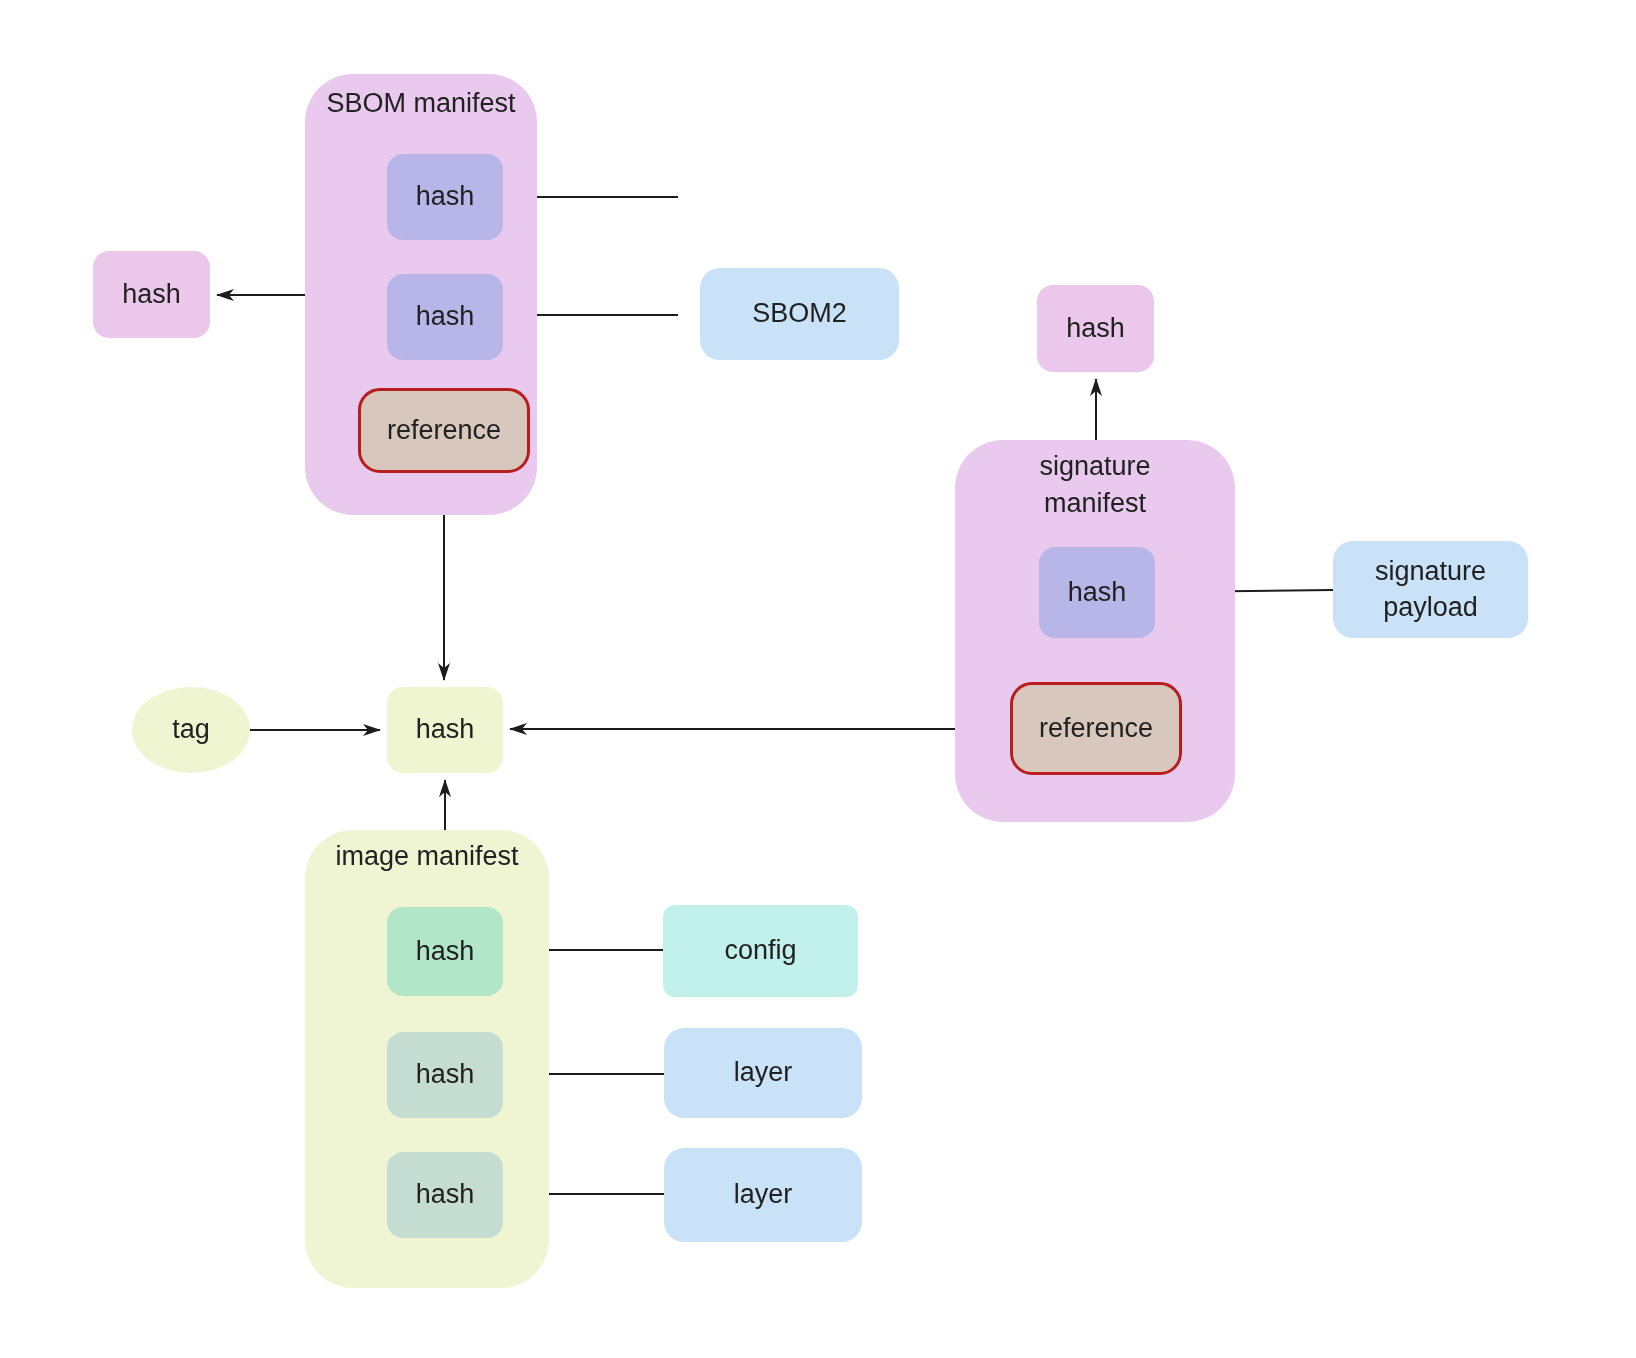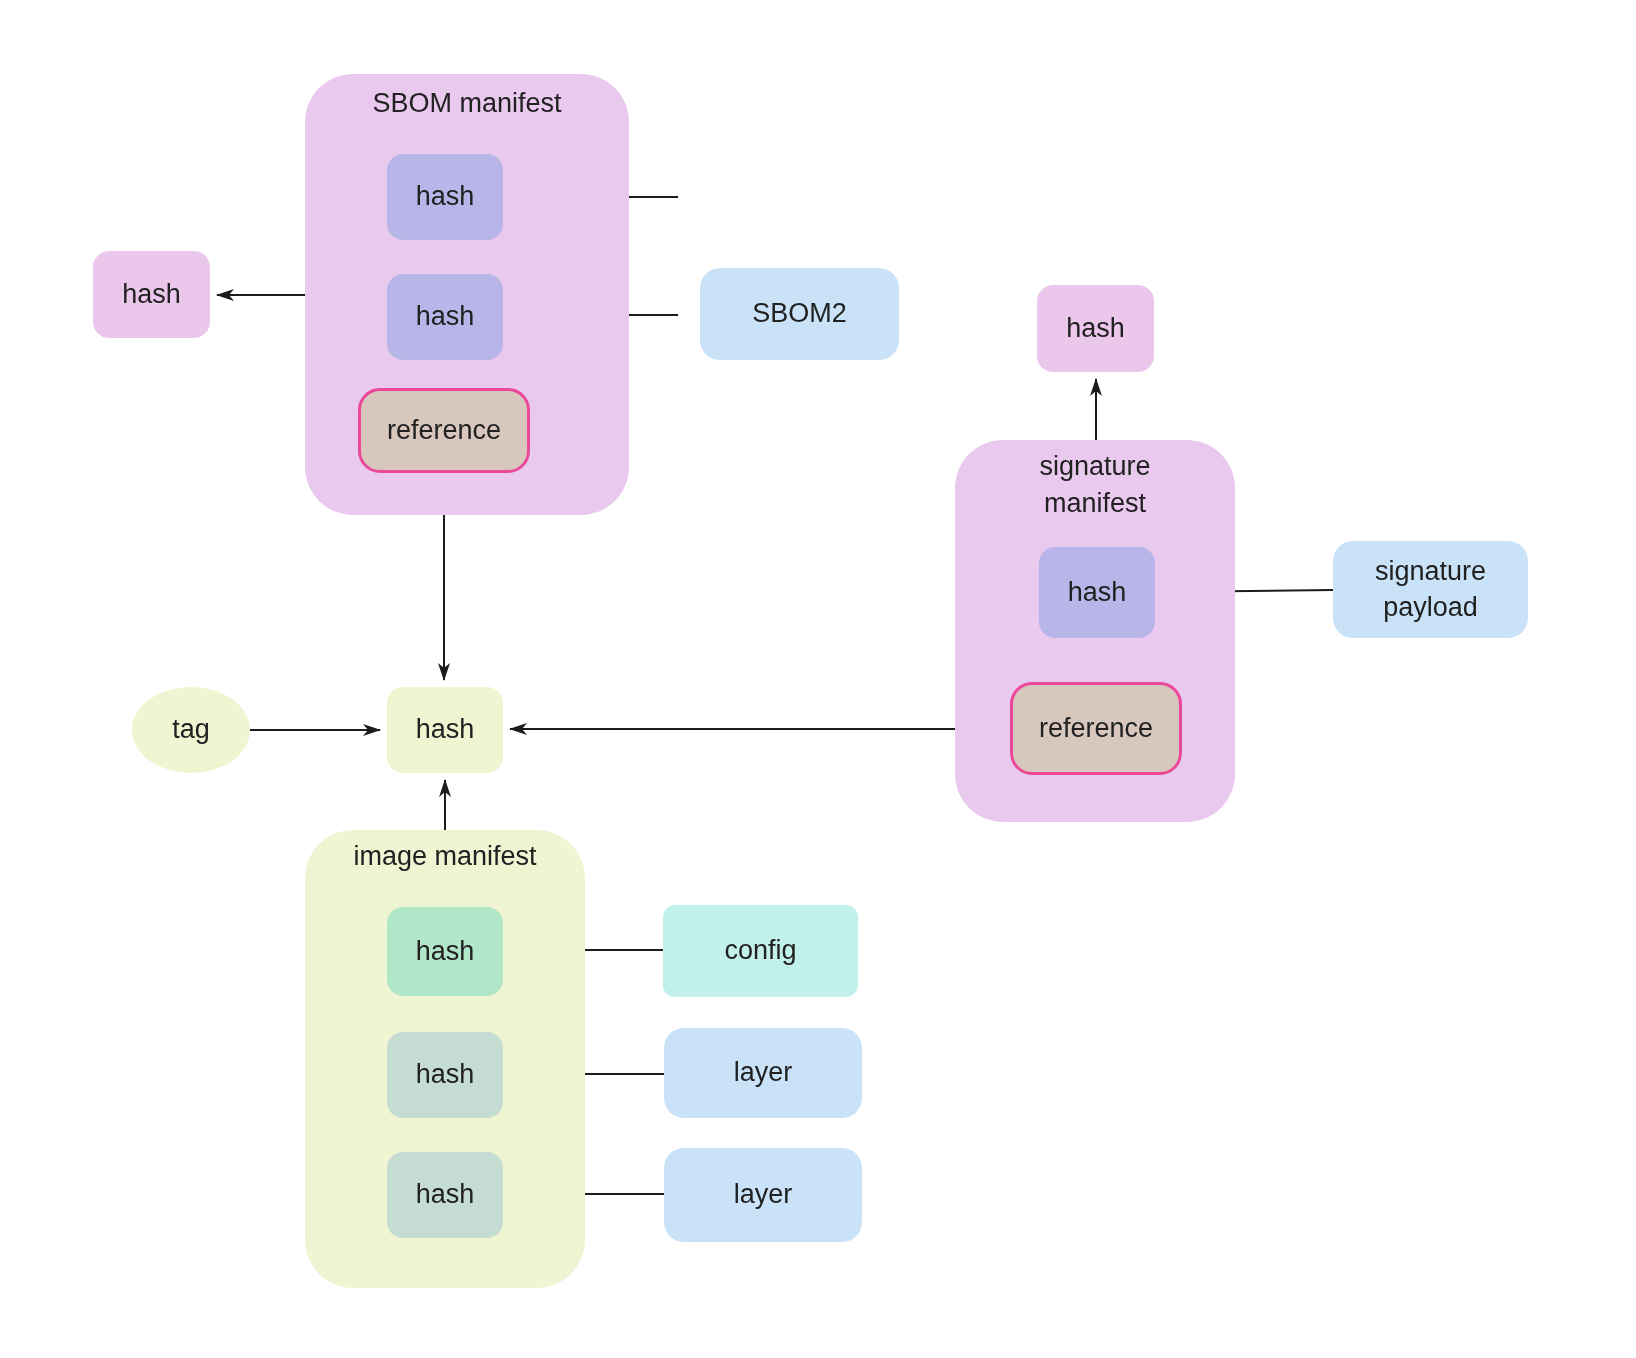--- a/index.html
+++ b/index.html
@@ -50,21 +50,21 @@
   }
   .pink-container   { background: var(--container-pink, #e9c9ee); border-radius: 48px; }
   .yellow-container { background: var(--container-yellow, #eff5d3); border-radius: 48px; }
   .hash-pink   { background: var(--hash-pink, #ecc7ec);  border-radius: 16px; }
   .hash-purple { background: var(--hash-purple, #b8b6e8); border-radius: 16px; }
   .hash-yellow { background: var(--hash-yellow, #eef5d0); border-radius: 16px; }
   .hash-mint   { background: var(--hash-mint, #b2e6c9);  border-radius: 16px; }
   .hash-sage   { background: var(--hash-sage, #c4dcd2);  border-radius: 16px; }
   .ref-tan {
     background: var(--reference-tan, #d8c7bd);
-    border: 3px solid #ec4899;
+    border: 3px solid #b91c1c;
     border-radius: 22px;
   }
   .box-blue { background: var(--box-blue, #c9e2f8); border-radius: 20px; white-space: pre-line; }
   .box-cyan { background: var(--box-cyan, #c2f0eb); border-radius: 12px; }
   .ellipse  { background: var(--hash-yellow, #eef5d0); border-radius: 50%; text-align: right; }
   .arrow-layer {
     position: absolute;
     left: 0; top: 0;
     width: 1636px; height: 1358px;
     pointer-events: none;
@@ -92,35 +92,35 @@
     <line x1="250" y1="730" x2="380" y2="730" marker-end="url(#ah)"></line>
     <line x1="1010" y1="729" x2="510" y2="729" marker-end="url(#ah)"></line>
     <line x1="445" y1="830" x2="445" y2="780" marker-end="url(#ah)"></line>
     <line x1="1096" y1="440" x2="1096" y2="379" marker-end="url(#ah)"></line>
     <line x1="1333" y1="590" x2="1162" y2="592" marker-end="url(#ah)"></line>
     <line x1="663" y1="950" x2="510" y2="950" marker-end="url(#ah)"></line>
     <line x1="664" y1="1074" x2="510" y2="1074" marker-end="url(#ah)"></line>
     <line x1="664" y1="1194" x2="510" y2="1194" marker-end="url(#ah)"></line>
   </svg>
 
-  <div class="container-box pink-container" style="left:305px; top:74px; width:324px; height:441px;">
+  <div class="container-box pink-container" style="left:305px; top:74px; width:232px; height:441px;">
     <div class="container-title" style="top:11px;">SBOM manifest</div>
     <div class="inner hash-purple" style="left:82px; top:80px; width:116px; height:86px;">hash</div>
     <div class="inner hash-purple" style="left:82px; top:200px; width:116px; height:86px;">hash</div>
     <div class="inner ref-tan" style="left:53px; top:314px; width:172px; height:85px;">reference</div>
   </div>
 
   <div class="container-box pink-container" style="left:955px; top:440px; width:280px; height:382px;">
     <div class="container-title" style="top:8px;">signature
 manifest</div>
     <div class="inner hash-purple" style="left:84px; top:107px; width:116px; height:91px;">hash</div>
     <div class="inner ref-tan" style="left:55px; top:242px; width:172px; height:93px;">reference</div>
   </div>
 
-  <div class="container-box yellow-container" style="left:305px; top:830px; width:280px; height:458px;">
+  <div class="container-box yellow-container" style="left:305px; top:830px; width:244px; height:458px;">
     <div class="container-title" style="top:8px;">image manifest</div>
     <div class="inner hash-mint" style="left:82px; top:77px; width:116px; height:89px;">hash</div>
     <div class="inner hash-sage" style="left:82px; top:202px; width:116px; height:86px;">hash</div>
     <div class="inner hash-sage" style="left:82px; top:322px; width:116px; height:86px;">hash</div>
   </div>
 
   <div class="node hash-pink" style="left:93px; top:251px; width:117px; height:87px;">hash</div>
   <div class="node hash-pink" style="left:1037px; top:285px; width:117px; height:87px;">hash</div>
   <div class="node hash-yellow" style="left:387px; top:687px; width:116px; height:86px;">hash</div>
   <div class="node ellipse" style="left:132px; top:687px; width:118px; height:86px;">tag</div>

